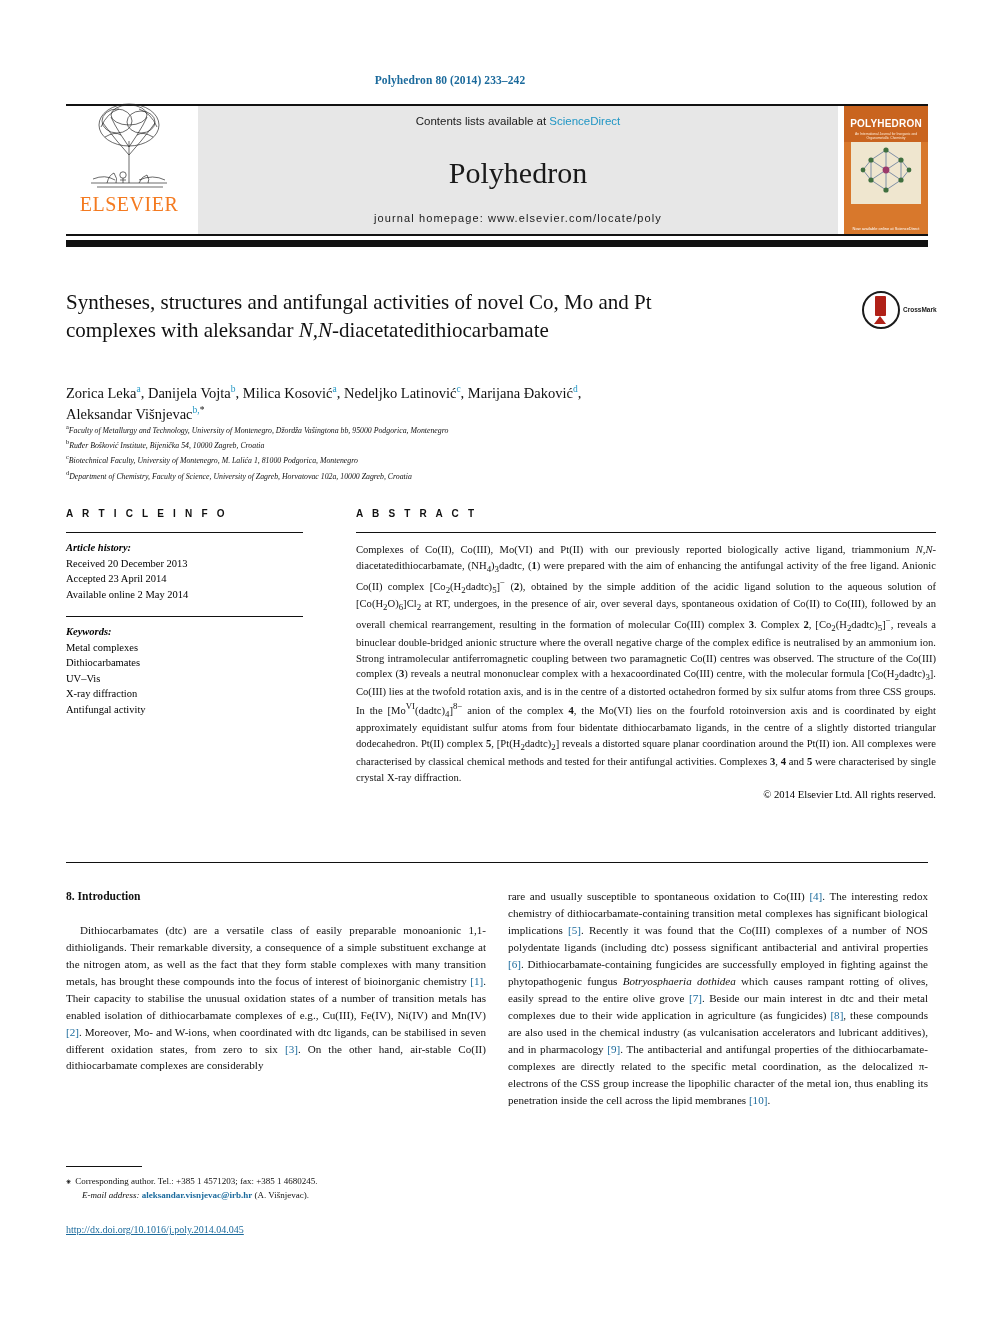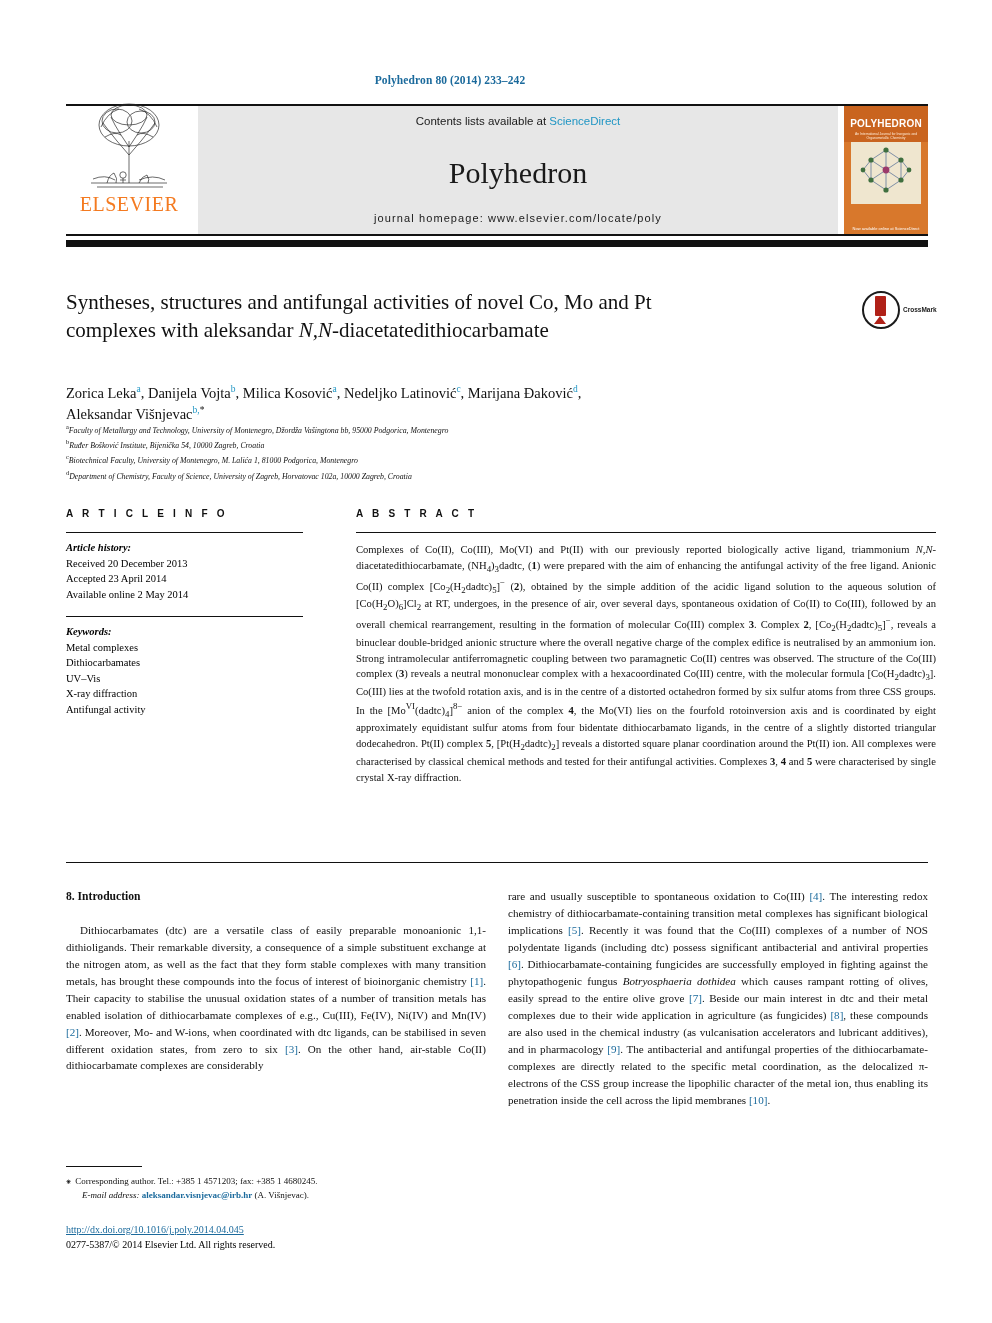--- a/index.html
+++ b/index.html
@@ -498,20 +498,21 @@
       complex (<b>3</b>) reveals a neutral mononuclear complex with a hexacoordinated Co(III) centre, with the molecular
       formula [Co(H<sub>2</sub>dadtc)<sub>3</sub>]. Co(III) lies at the twofold rotation axis, and is in the centre of a
       distorted octahedron formed by six sulfur atoms from three CSS groups. In the
       [Mo<sup>VI</sup>(dadtc)<sub>4</sub>]<sup>8−</sup> anion of the complex <b>4</b>, the Mo(VI) lies on the fourfold
       rotoinversion axis and is coordinated by eight approximately equidistant sulfur atoms from four bidentate
       dithiocarbamato ligands, in the centre of a slightly distorted triangular dodecahedron. Pt(II) complex <b>5</b>,
       [Pt(H<sub>2</sub>dadtc)<sub>2</sub>] reveals a distorted square planar coordination around the Pt(II) ion. All
       complexes were characterised by classical chemical methods and tested for their antifungal activities. Complexes
       <b>3</b>, <b>4</b> and <b>5</b> were characterised by single crystal X-ray diffraction.
     </div>
+    <div class="copyright">© 2014 Elsevier Ltd. All rights reserved.</div>
   </div>
 
   <div class="mid-rule"></div>
 
   <div class="col col-left">
     <h2>8. Introduction</h2>
     <p>
       Dithiocarbamates (dtc) are a versatile class of easily preparable monoanionic 1,1-dithioligands. Their remarkable
       diversity, a consequence of a simple substituent exchange at the nitrogen atom, as well as the fact that they form
       stable complexes with many transition metals, has brought these compounds into the focus of interest of
@@ -552,16 +553,15 @@
     <span class="star">⁕</span><span>Corresponding author. Tel.: +385 1 4571203; fax: +385 1 4680245.</span>
     <div class="fn-line2">
       <em>E-mail address:</em>
       <span class="link-b">aleksandar.visnjevac@irb.hr</span>
       <span>(A. Višnjevac).</span>
     </div>
   </div>
 
   <div class="doi-block">
     <div class="doi">http://dx.doi.org/10.1016/j.poly.2014.04.045</div>
-    <div>0277-5387/© 2014 Elsevier Ltd. All rights reserved.</div>
   </div>
 
 </div>
 
 </body></html>

